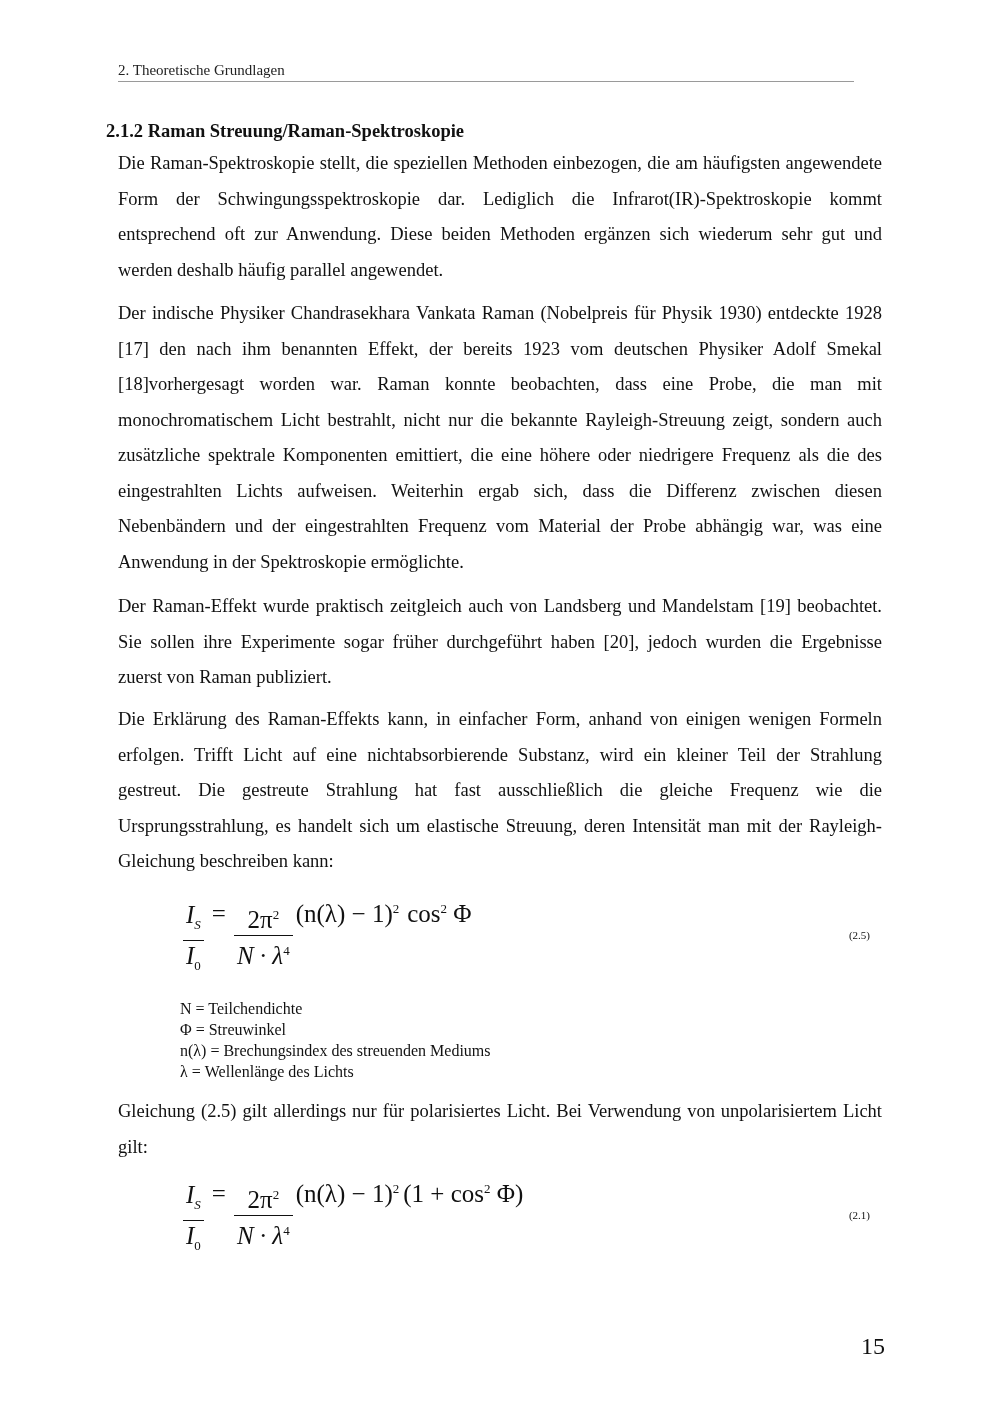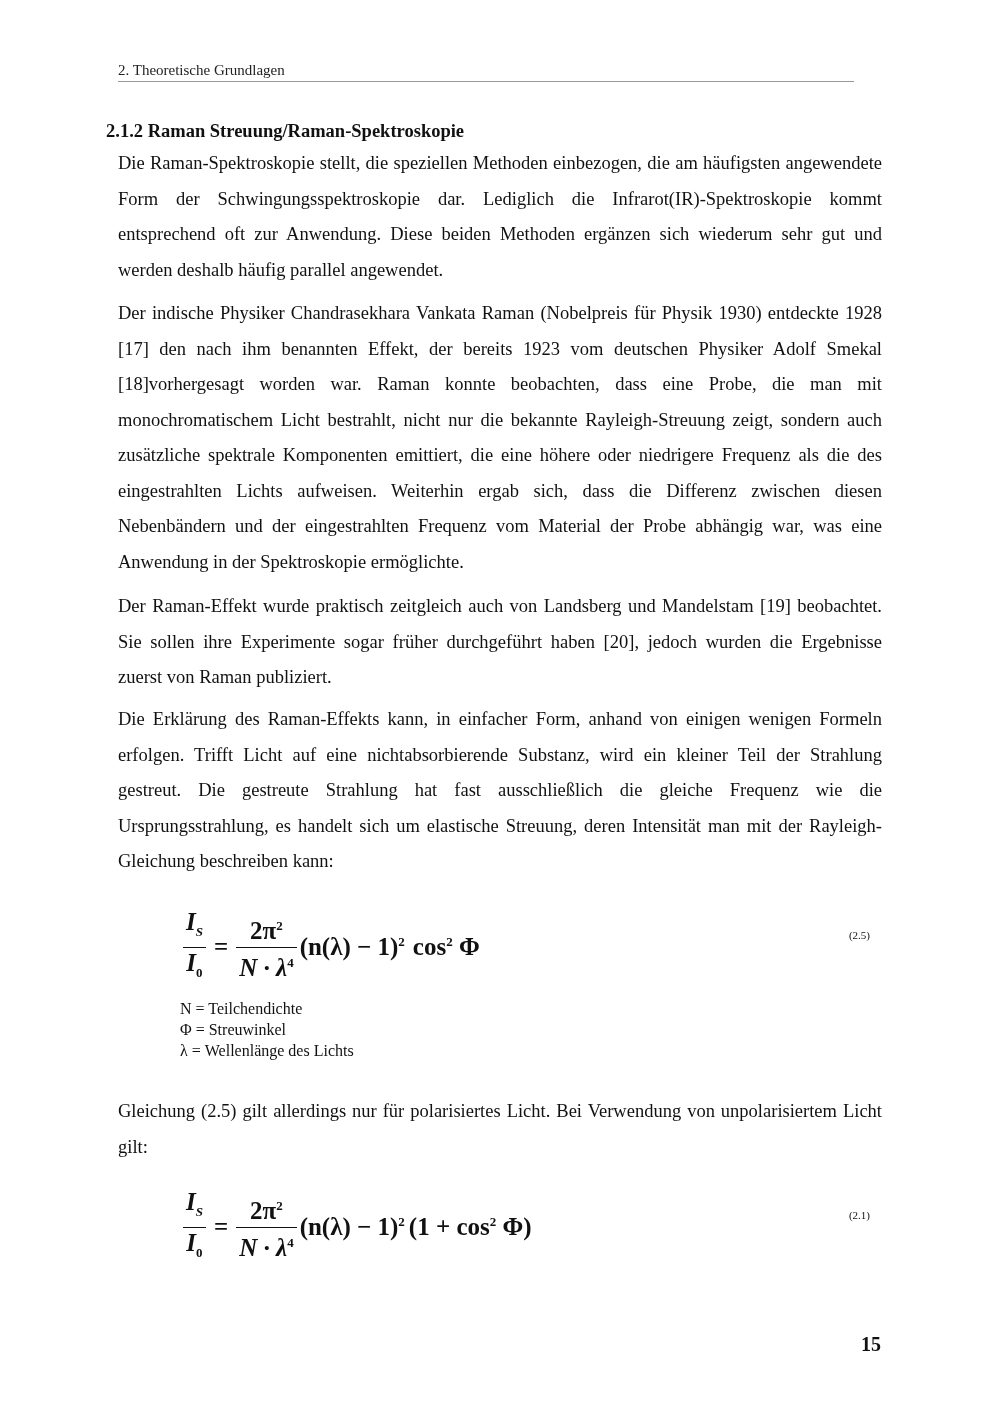--- a/index.html
+++ b/index.html
@@ -28,36 +28,36 @@
     #p3 { top: 589px; }
     #p4 { top: 702px; }
     #p5 { top: 1094px; }
 
     .equation {
       position: absolute; left: 180px; width: 700px; height: 80px;
       font-family: "Liberation Serif", serif; color: #111;
     }
     #eq1 { top: 900px; }
     #eq2 { top: 1180px; }
-    .eq-body { position: absolute; left: 0; top: 7px; display: flex; align-items: center; height: 80px; font-size: 25px; font-weight: bold; }
+    .eq-body { position: absolute; left: 0; top: 0; display: flex; height: 80px; font-size: 25px; }
     .frac { display: inline-flex; flex-direction: column; align-items: center; margin: 0 3px; }
     .frac .num { padding: 0 3px; line-height: 30px; }
     .frac .den { padding: 0 3px; line-height: 30px; border-top: 1.3px solid #111; }
     .it { font-style: italic; }
     sub, sup { font-size: 13px; font-style: normal; }
     .eq-op { margin: 0 5px; }
     .eq-number {
       position: absolute; right: 10px; top: 29px; font-size: 11px;
     }
     .legend {
       position: absolute; left: 180px; top: 998px; margin: 0; padding: 0;
       list-style: none; font-size: 16px; line-height: 21px;
     }
     .page-number {
-      position: absolute; left: 861px; top: 1333px; font-size: 20px; font-weight: bold;
+      position: absolute; left: 861px; top: 1333px; font-size: 24px;
     }
   </style>
 </head>
 <body>
 
 <div class="running-header">2. Theoretische Grundlagen</div>
 <div class="header-rule"></div>
 
 <h2 class="section-title">2.1.2 Raman Streuung/Raman-Spektroskopie</h2>
 
@@ -79,20 +79,21 @@
     </span>
     <span><span>(n(λ) − 1)</span><sup>2</sup></span>
     <span style="margin-left:8px"><span>cos</span><sup>2</sup><span> Φ</span></span>
   </div>
   <span class="eq-number">(2.5)</span>
 </div>
 
 <ul class="legend">
   <li>N = Teilchendichte</li>
   <li>Φ = Streuwinkel</li>
+  <li>n(λ) = Brechungsindex des streuenden Mediums</li>
   <li>λ = Wellenlänge des Lichts</li>
 </ul>
 
 <p class="para" id="p5">Gleichung (2.5) gilt allerdings nur für polarisiertes Licht. Bei Verwendung von unpolarisier­tem Licht gilt:</p>
 
 <div class="equation" id="eq2">
   <div class="eq-body">
     <span class="frac">
       <span class="num"><span class="it">I</span><sub class="it">S</sub></span>
       <span class="den"><span class="it">I</span><sub>0</sub></span>

